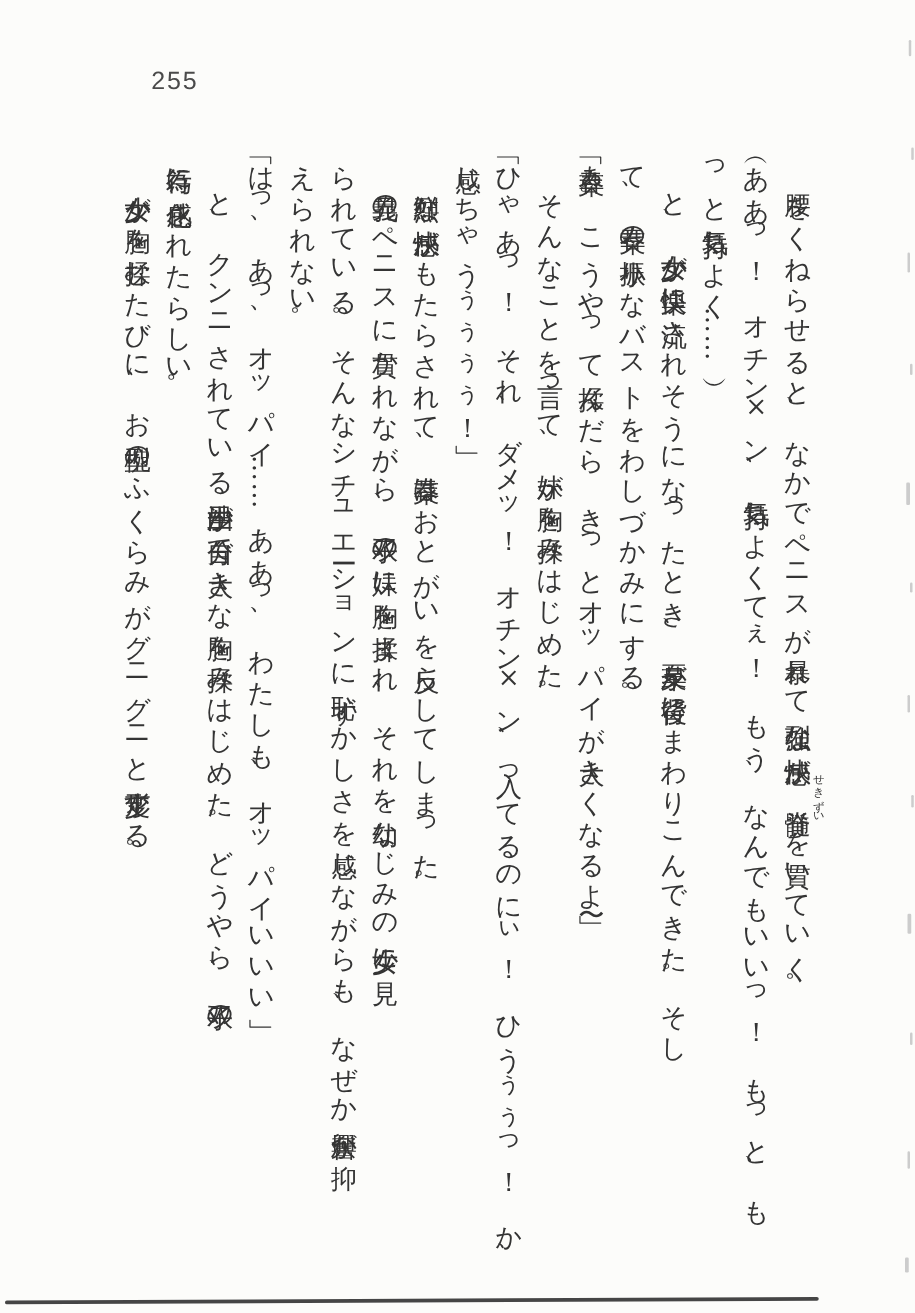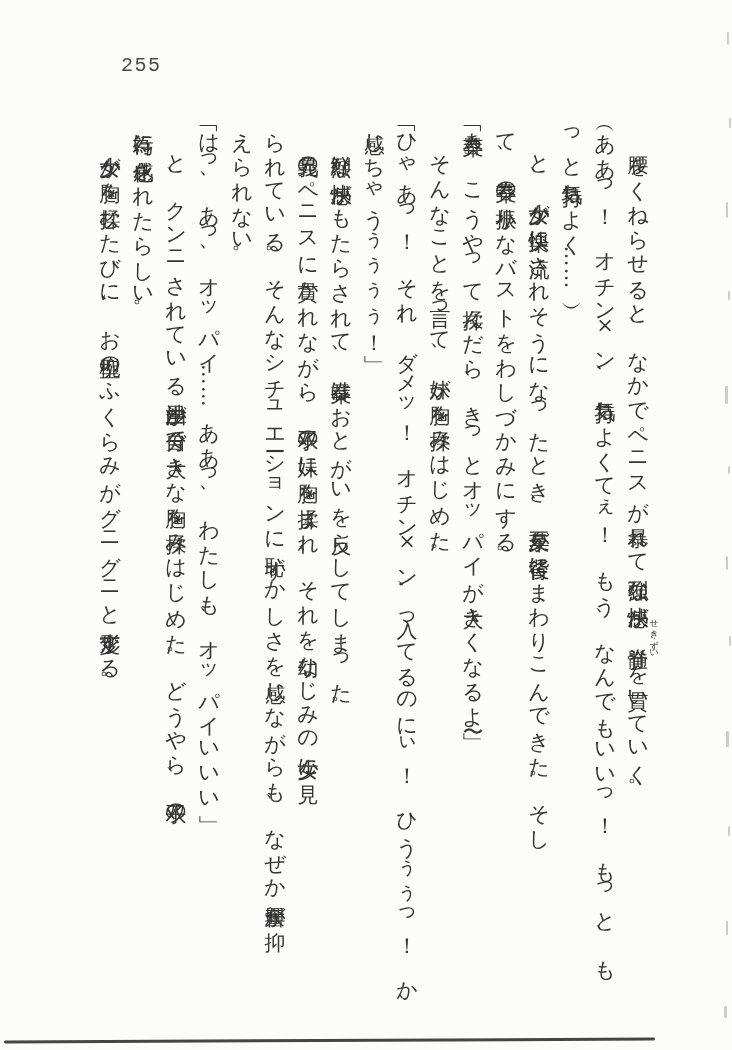--- a/index.html
+++ b/index.html
@@ -18,21 +18,21 @@
     font-family: "DejaVu Serif", "Liberation Serif", serif;
   }
   .page { position: absolute; inset: 0; }
 
   .page-number {
     position: absolute;
     left: 121px; top: 54px;
     font-size: 20px;
     color: var(--pagenum);
     letter-spacing: 1.5px;
-    font-family: Liberation Mono, monospace;
+    font-family: Liberation Sans, sans-serif;
   }
 
   .text-area {
     position: absolute;
     top: 118px; right: 73px;
     writing-mode: vertical-rl;
     text-orientation: mixed;
     font-size: 21px;
     color: var(--ink);
     letter-spacing: 1px;

